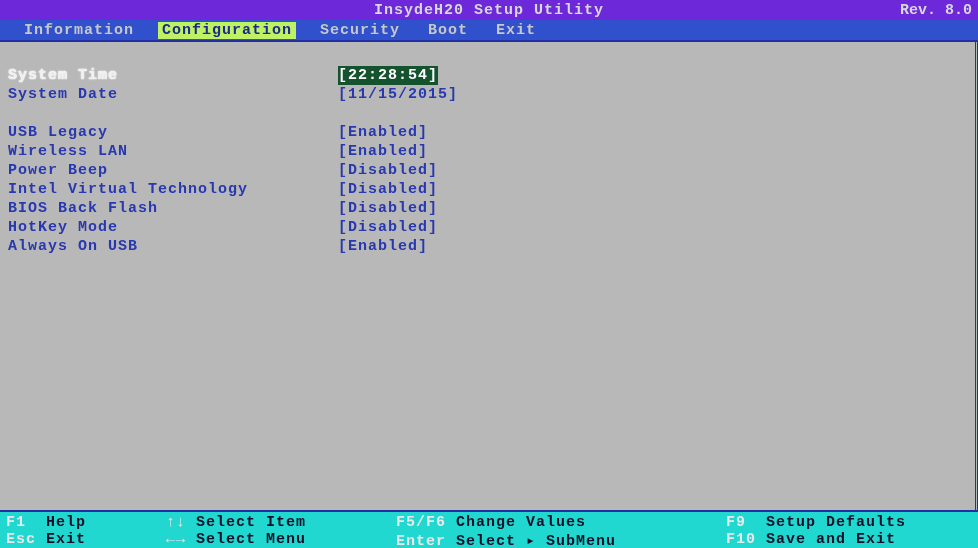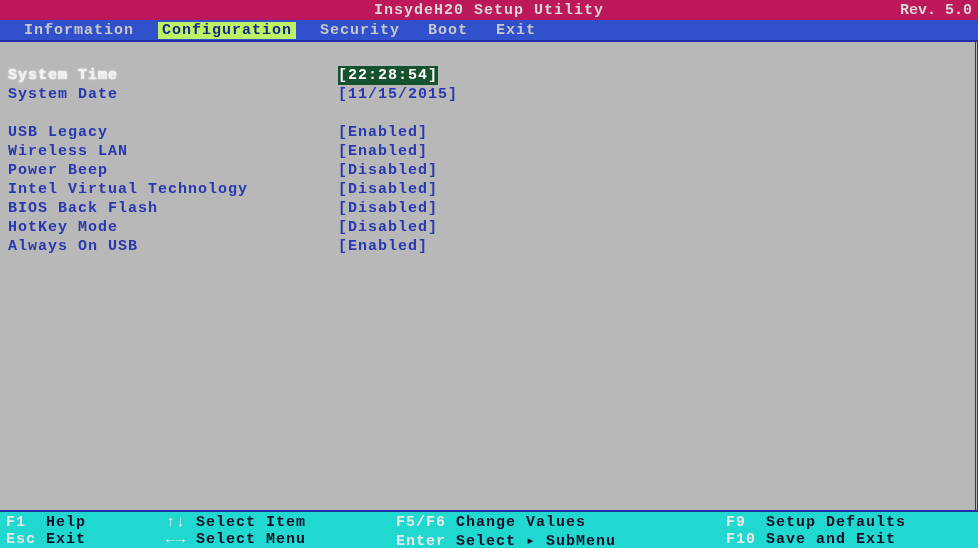--- a/index.html
+++ b/index.html
@@ -12,21 +12,21 @@
     font-weight: bold;
     overflow: hidden;
   }
   .screen {
     width: 978px;
     height: 548px;
     display: flex;
     flex-direction: column;
   }
   .title-bar {
-    background: #be185d;
+    background: #6d28d9;
     color: #d8d8d8;
     height: 20px;
     display: flex;
     align-items: center;
     position: relative;
     padding: 0 6px;
   }
   .title-center {
     position: absolute;
     left: 0; right: 0;
@@ -119,21 +119,21 @@
   .c3 { width: 330px; }
   .c4 { flex: 1; }
   .spacer { height: 19px; }
 </style>
 </head>
 <body>
 
 <div class="screen">
   <div class="title-bar">
     <div class="title-center">InsydeH20 Setup Utility</div>
-    <div class="title-rev">Rev. 5.0</div>
+    <div class="title-rev">Rev. 8.0</div>
   </div>
 
   <div class="menu-bar" id="menu-bar">
       <span class="menu-item">Information</span>
       <span class="menu-item active">Configuration</span>
       <span class="menu-item">Security</span>
       <span class="menu-item">Boot</span>
       <span class="menu-item">Exit</span>
     </div>
 

